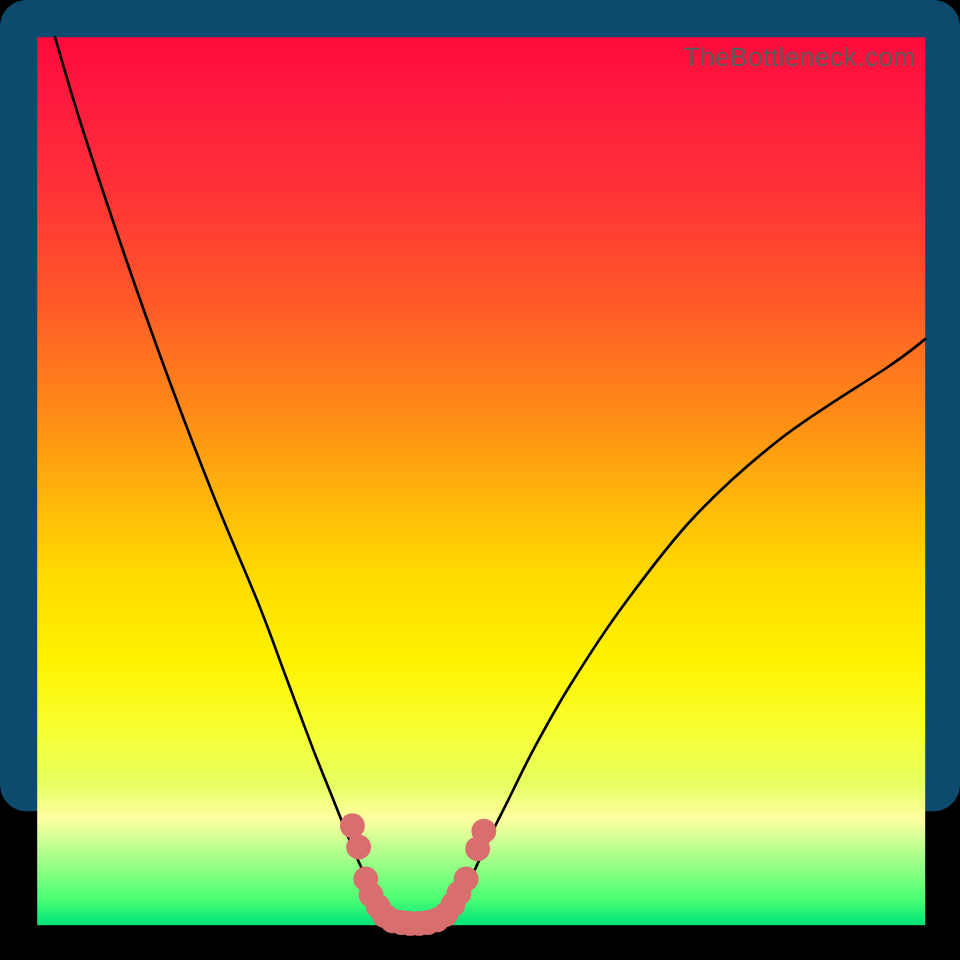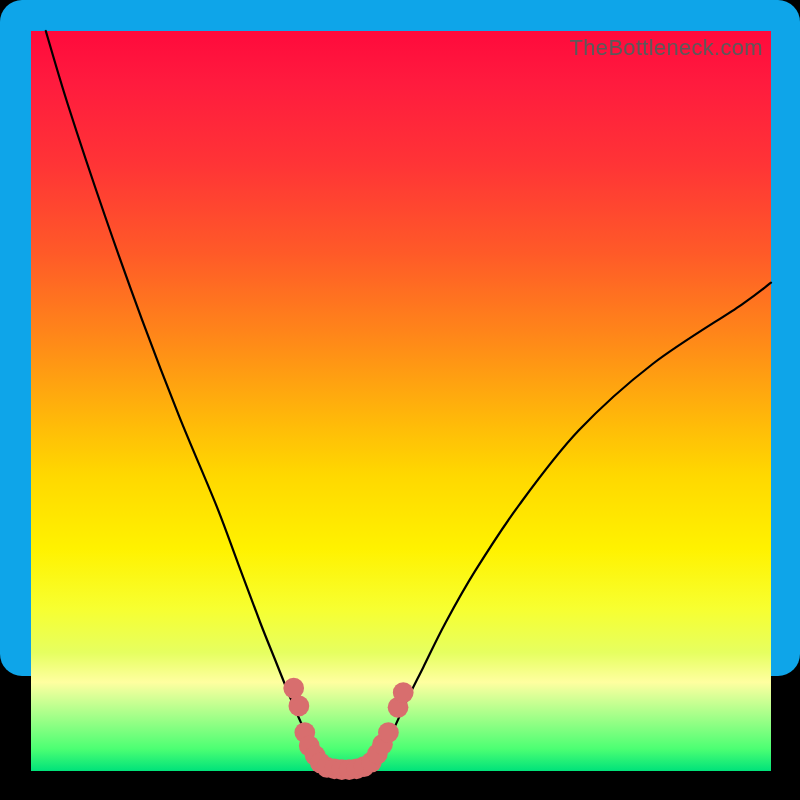--- a/index.html
+++ b/index.html
@@ -8,21 +8,21 @@
     width: 800px;
     height: 800px;
     overflow: hidden;
     background: #000;
     font-family: Arial, Helvetica, sans-serif;
   }
   .frame {
     position: relative;
     width: 800px;
     height: 676px;
-    background: #0ea5e9;
+    background: #0c4a6e;
     border-radius: 22px;
   }
   .plot-area {
     position: absolute;
     left: 31px;
     top: 31px;
     width: 740px;
     height: 740px;
     
     background: linear-gradient(

